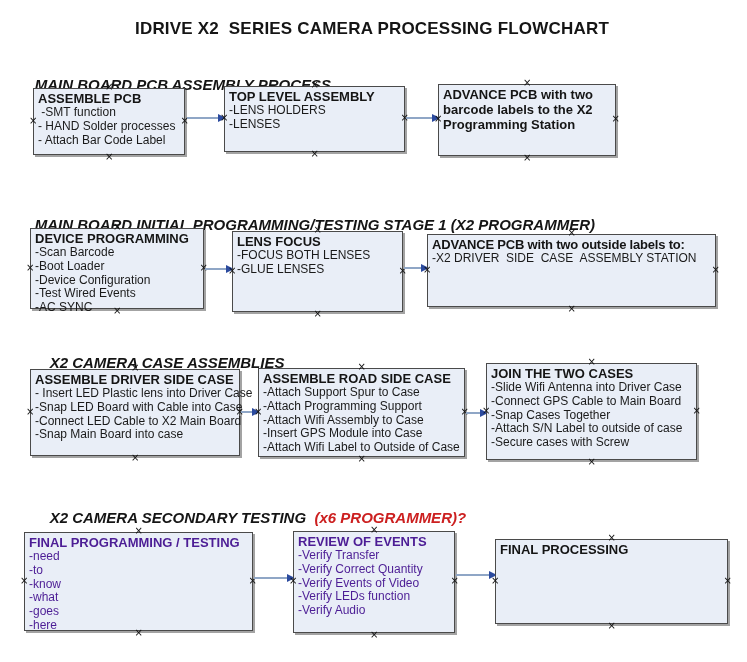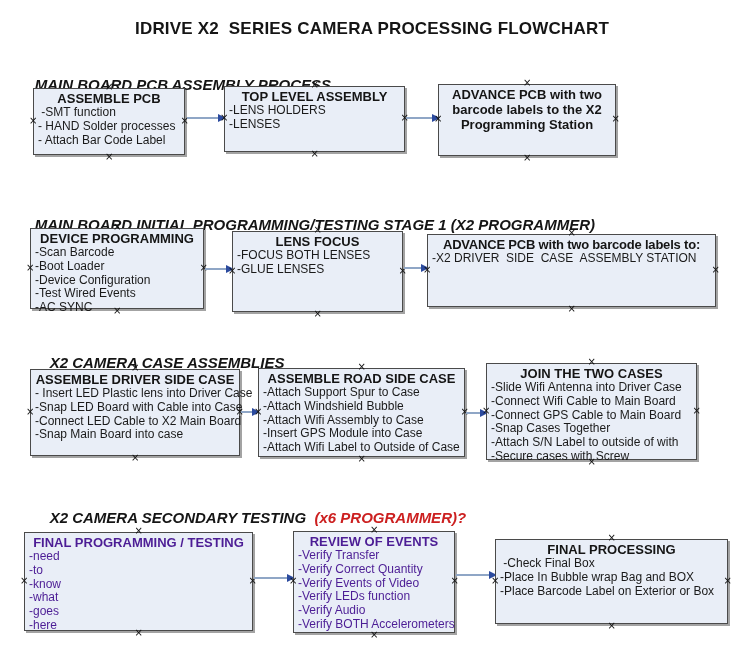--- a/index.html
+++ b/index.html
@@ -18,21 +18,21 @@
   .sh1{left:18px;top:59px;}
   .sh2{left:18px;top:199px;}
   .sh3{left:33px;top:337px;}
   .sh4{left:33px;top:492px;}
 
   .box{
     position:absolute;box-sizing:border-box;background:#e9eef7;
     border:1.5px solid #4a4a4a;box-shadow:2px 2px 0 #a3a3a3;
     padding:2px 4px;overflow:visible;
   }
-  .box-title{font-size:13px;font-weight:bold;line-height:15px;color:#151515;text-align:center;}
+  .box-title{font-size:13px;font-weight:bold;line-height:15px;color:#151515;}
   .t-nowrap{white-space:nowrap;letter-spacing:-0.2px;}
   .box-items{list-style:none;margin:0;padding:0;font-size:12px;line-height:13.8px;white-space:pre;color:#1a1a1a;}
   .box.red .box-title,.box.red .box-items{color:#4c1d95;}
 
   
   .b-a1{left:33px; top:88px; width:152px;height:67px;}
   .b-a2{left:224px;top:86px; width:181px;height:66px;}
   .b-a3{left:438px;top:84px; width:178px;height:72px;}
   .b-b1{left:30px; top:228px;width:174px;height:81px;}
   .b-b2{left:232px;top:231px;width:171px;height:81px;}
@@ -127,75 +127,74 @@
   <div class="box b-b2">
     <div class="box-title">LENS FOCUS</div>
     <ul class="box-items"><li>-FOCUS BOTH LENSES</li><li>-GLUE LENSES</li></ul>
   <span class="anchor t">×</span>
       <span class="anchor b">×</span>
       <span class="anchor l">×</span>
       <span class="anchor r">×</span>
     </div>
   <div class="arrow ar4"></div>
   <div class="box b-b3">
-    <div class="box-title t-nowrap">ADVANCE PCB with two barcode labels to:</div>
+    <div class="box-title t-nowrap">ADVANCE PCB with two outside labels to:</div>
     <ul class="box-items"><li>-X2 DRIVER  SIDE  CASE  ASSEMBLY STATION</li></ul>
   <span class="anchor t">×</span>
       <span class="anchor b">×</span>
       <span class="anchor l">×</span>
       <span class="anchor r">×</span>
     </div>
 
   <div class="box b-c1">
     <div class="box-title">ASSEMBLE DRIVER SIDE CASE</div>
     <ul class="box-items"><li>- Insert LED Plastic lens into Driver Case</li><li>-Snap LED Board with Cable into Case</li><li>-Connect LED Cable to X2 Main Board</li><li>-Snap Main Board into case</li></ul>
   <span class="anchor t">×</span>
       <span class="anchor b">×</span>
       <span class="anchor l">×</span>
       <span class="anchor r">×</span>
     </div>
   <div class="arrow ar5"></div>
   <div class="box b-c2">
     <div class="box-title">ASSEMBLE ROAD SIDE CASE</div>
-    <ul class="box-items"><li>-Attach Support Spur to Case</li><li>-Attach Windshield Bubble</li><li>-Attach Wifi Assembly to Case</li><li>-Insert GPS Module into Case</li><li>-Attach Wifi Label to Outside of Case</li></ul>
+    <ul class="box-items"><li>-Attach Support Spur to Case</li><li>-Attach Programming Support</li><li>-Attach Wifi Assembly to Case</li><li>-Insert GPS Module into Case</li><li>-Attach Wifi Label to Outside of Case</li></ul>
   <span class="anchor t">×</span>
       <span class="anchor b">×</span>
       <span class="anchor l">×</span>
       <span class="anchor r">×</span>
     </div>
   <div class="arrow ar6"></div>
   <div class="box b-c3">
     <div class="box-title">JOIN THE TWO CASES</div>
-    <ul class="box-items"><li>-Slide Wifi Antenna into Driver Case</li><li>-Connect Wifi Cable to Main Board</li><li>-Connect GPS Cable to Main Board</li><li>-Snap Cases Together</li><li>-Attach S/N Label to outside of with</li><li>-Secure cases with Screw</li></ul>
+    <ul class="box-items"><li>-Slide Wifi Antenna into Driver Case</li><li>-Connect GPS Cable to Main Board</li><li>-Snap Cases Together</li><li>-Attach S/N Label to outside of case</li><li>-Secure cases with Screw</li></ul>
   <span class="anchor t">×</span>
       <span class="anchor b">×</span>
       <span class="anchor l">×</span>
       <span class="anchor r">×</span>
     </div>
 
   <div class="box red b-d1">
     <div class="box-title">FINAL PROGRAMMING / TESTING</div>
     <ul class="box-items"><li>-need</li><li>-to</li><li>-know</li><li>-what</li><li>-goes</li><li>-here</li></ul>
   <span class="anchor t">×</span>
       <span class="anchor b">×</span>
       <span class="anchor l">×</span>
       <span class="anchor r">×</span>
     </div>
   <div class="arrow ar7"></div>
   <div class="box red b-d2">
     <div class="box-title">REVIEW OF EVENTS</div>
-    <ul class="box-items"><li>-Verify Transfer</li><li>-Verify Correct Quantity</li><li>-Verify Events of Video</li><li>-Verify LEDs function</li><li>-Verify Audio</li><li>-Verify BOTH Accelerometers</li></ul>
+    <ul class="box-items"><li>-Verify Transfer</li><li>-Verify Correct Quantity</li><li>-Verify Events of Video</li><li>-Verify LEDs function</li><li>-Verify Audio</li></ul>
   <span class="anchor t">×</span>
       <span class="anchor b">×</span>
       <span class="anchor l">×</span>
       <span class="anchor r">×</span>
     </div>
   <div class="arrow ar8"></div>
   <div class="box b-d3">
     <div class="box-title">FINAL PROCESSING</div>
-    <ul class="box-items"><li> -Check Final Box</li><li>-Place In Bubble wrap Bag and BOX</li><li>-Place Barcode Label on Exterior or Box</li></ul>
   <span class="anchor t">×</span>
       <span class="anchor b">×</span>
       <span class="anchor l">×</span>
       <span class="anchor r">×</span>
     </div>
 
 </div>
 
 </body></html>

